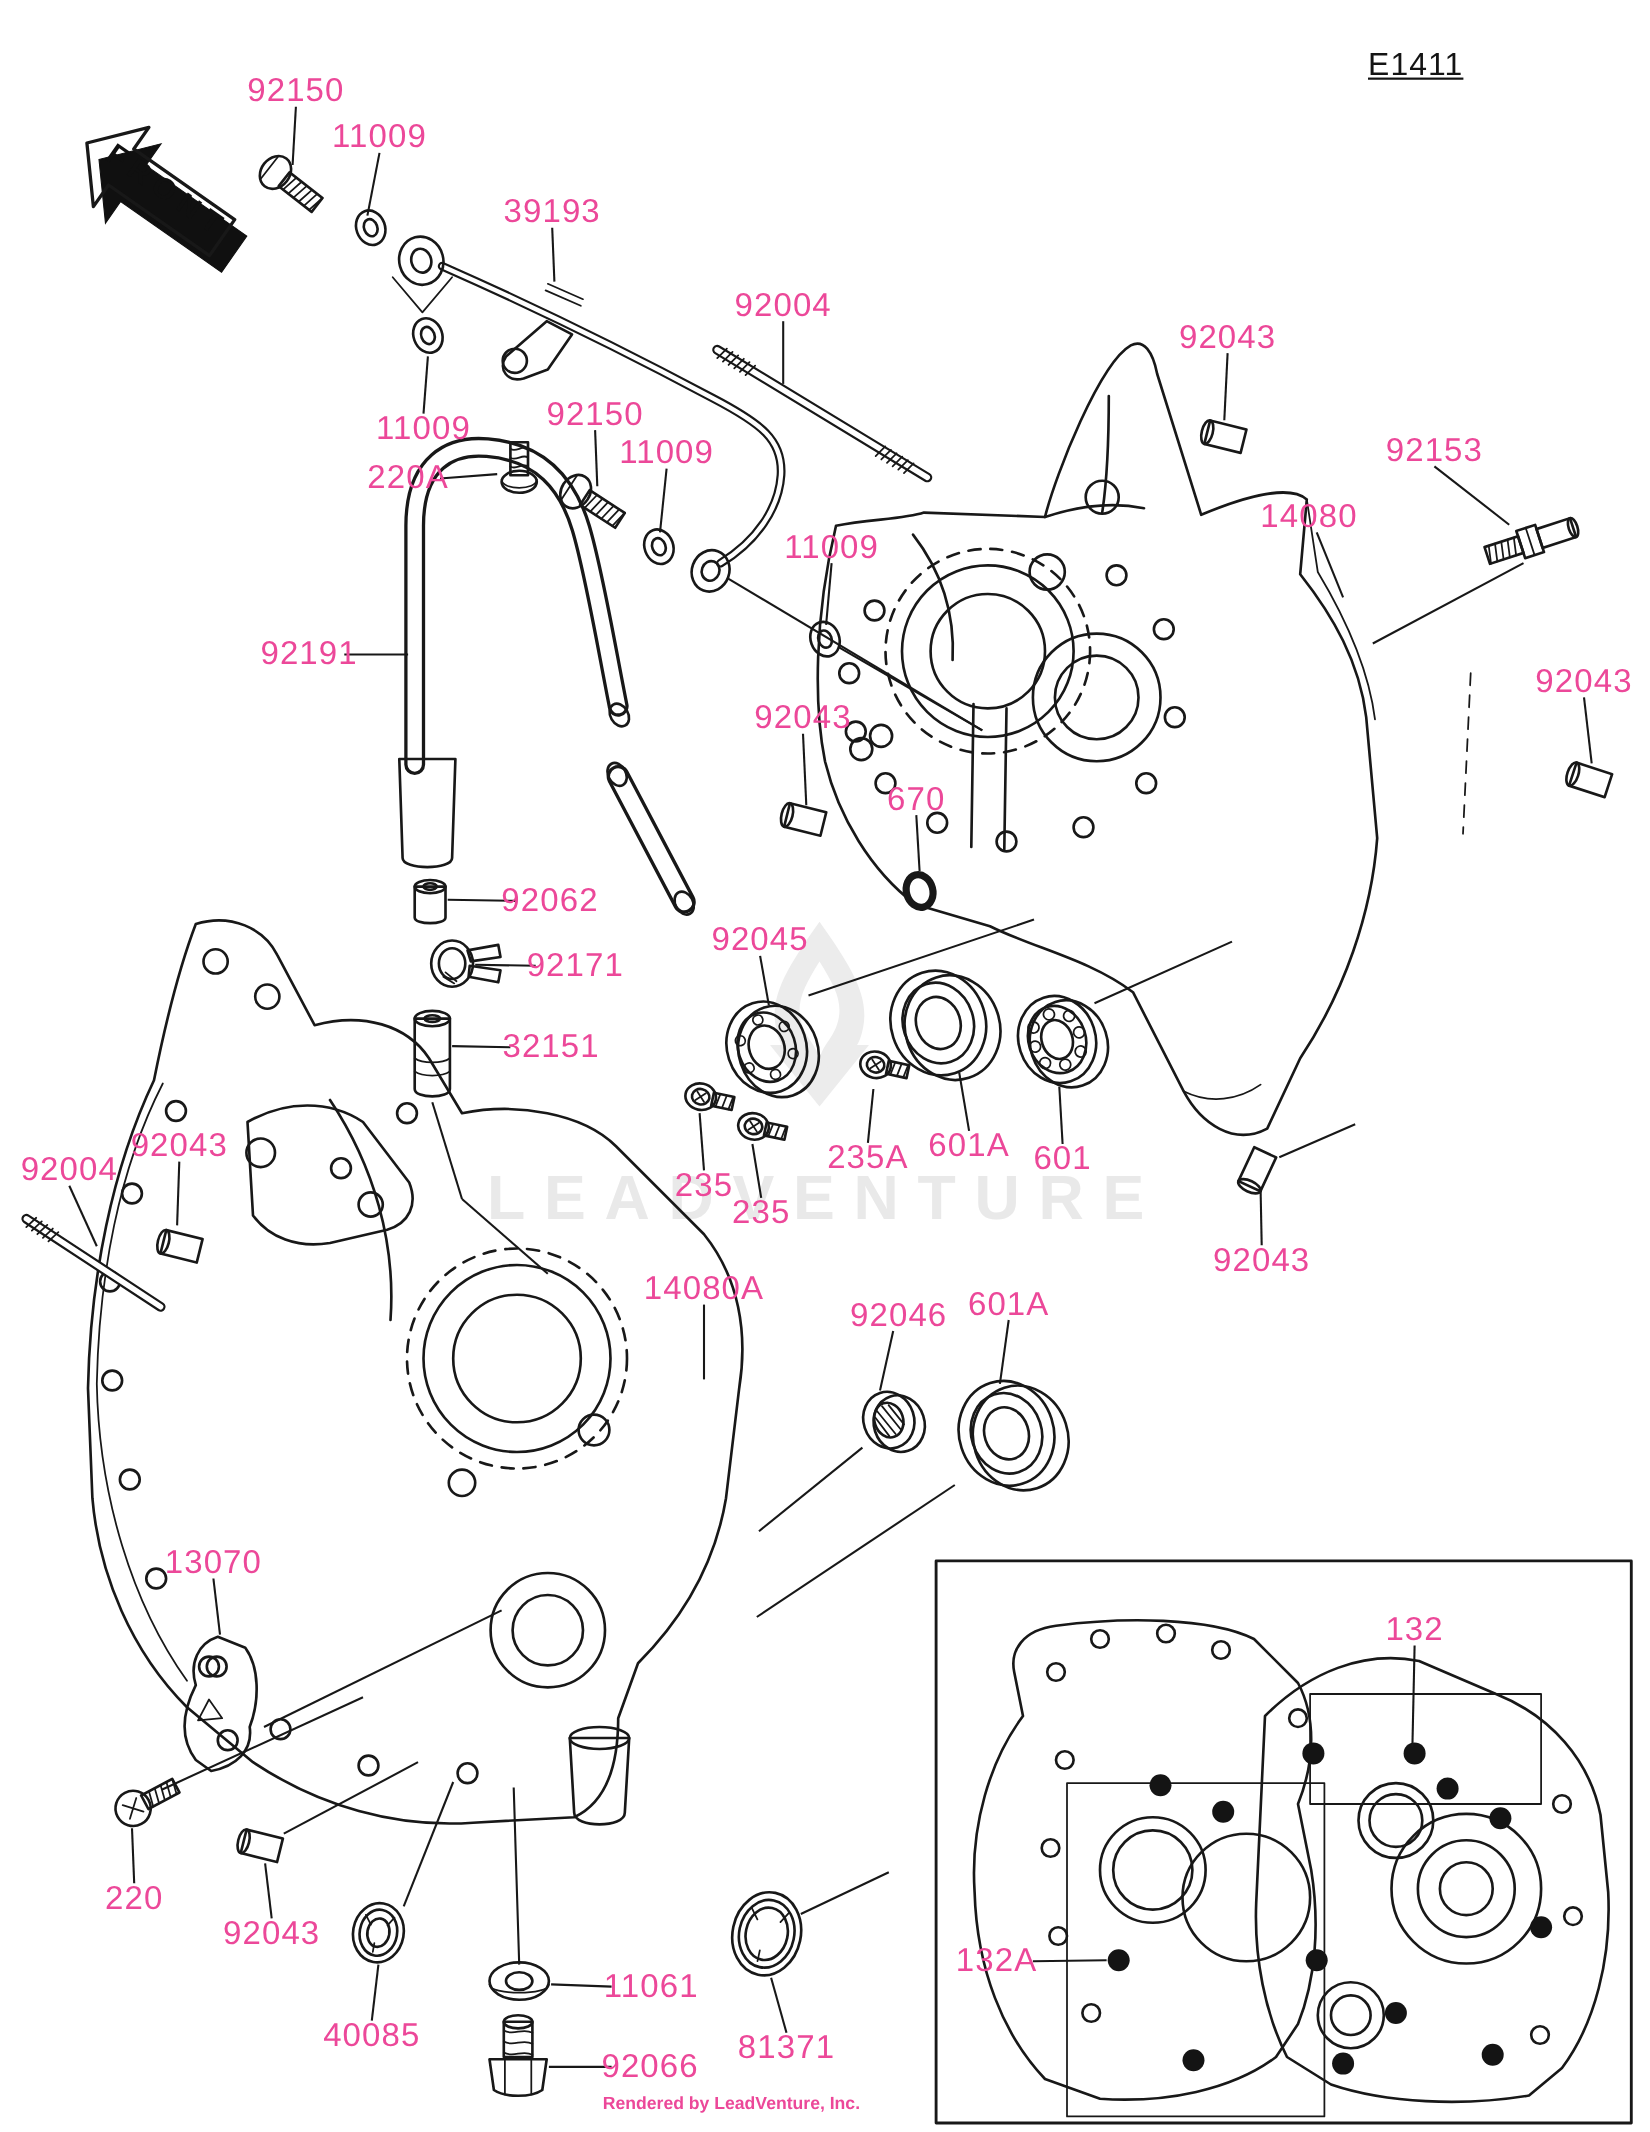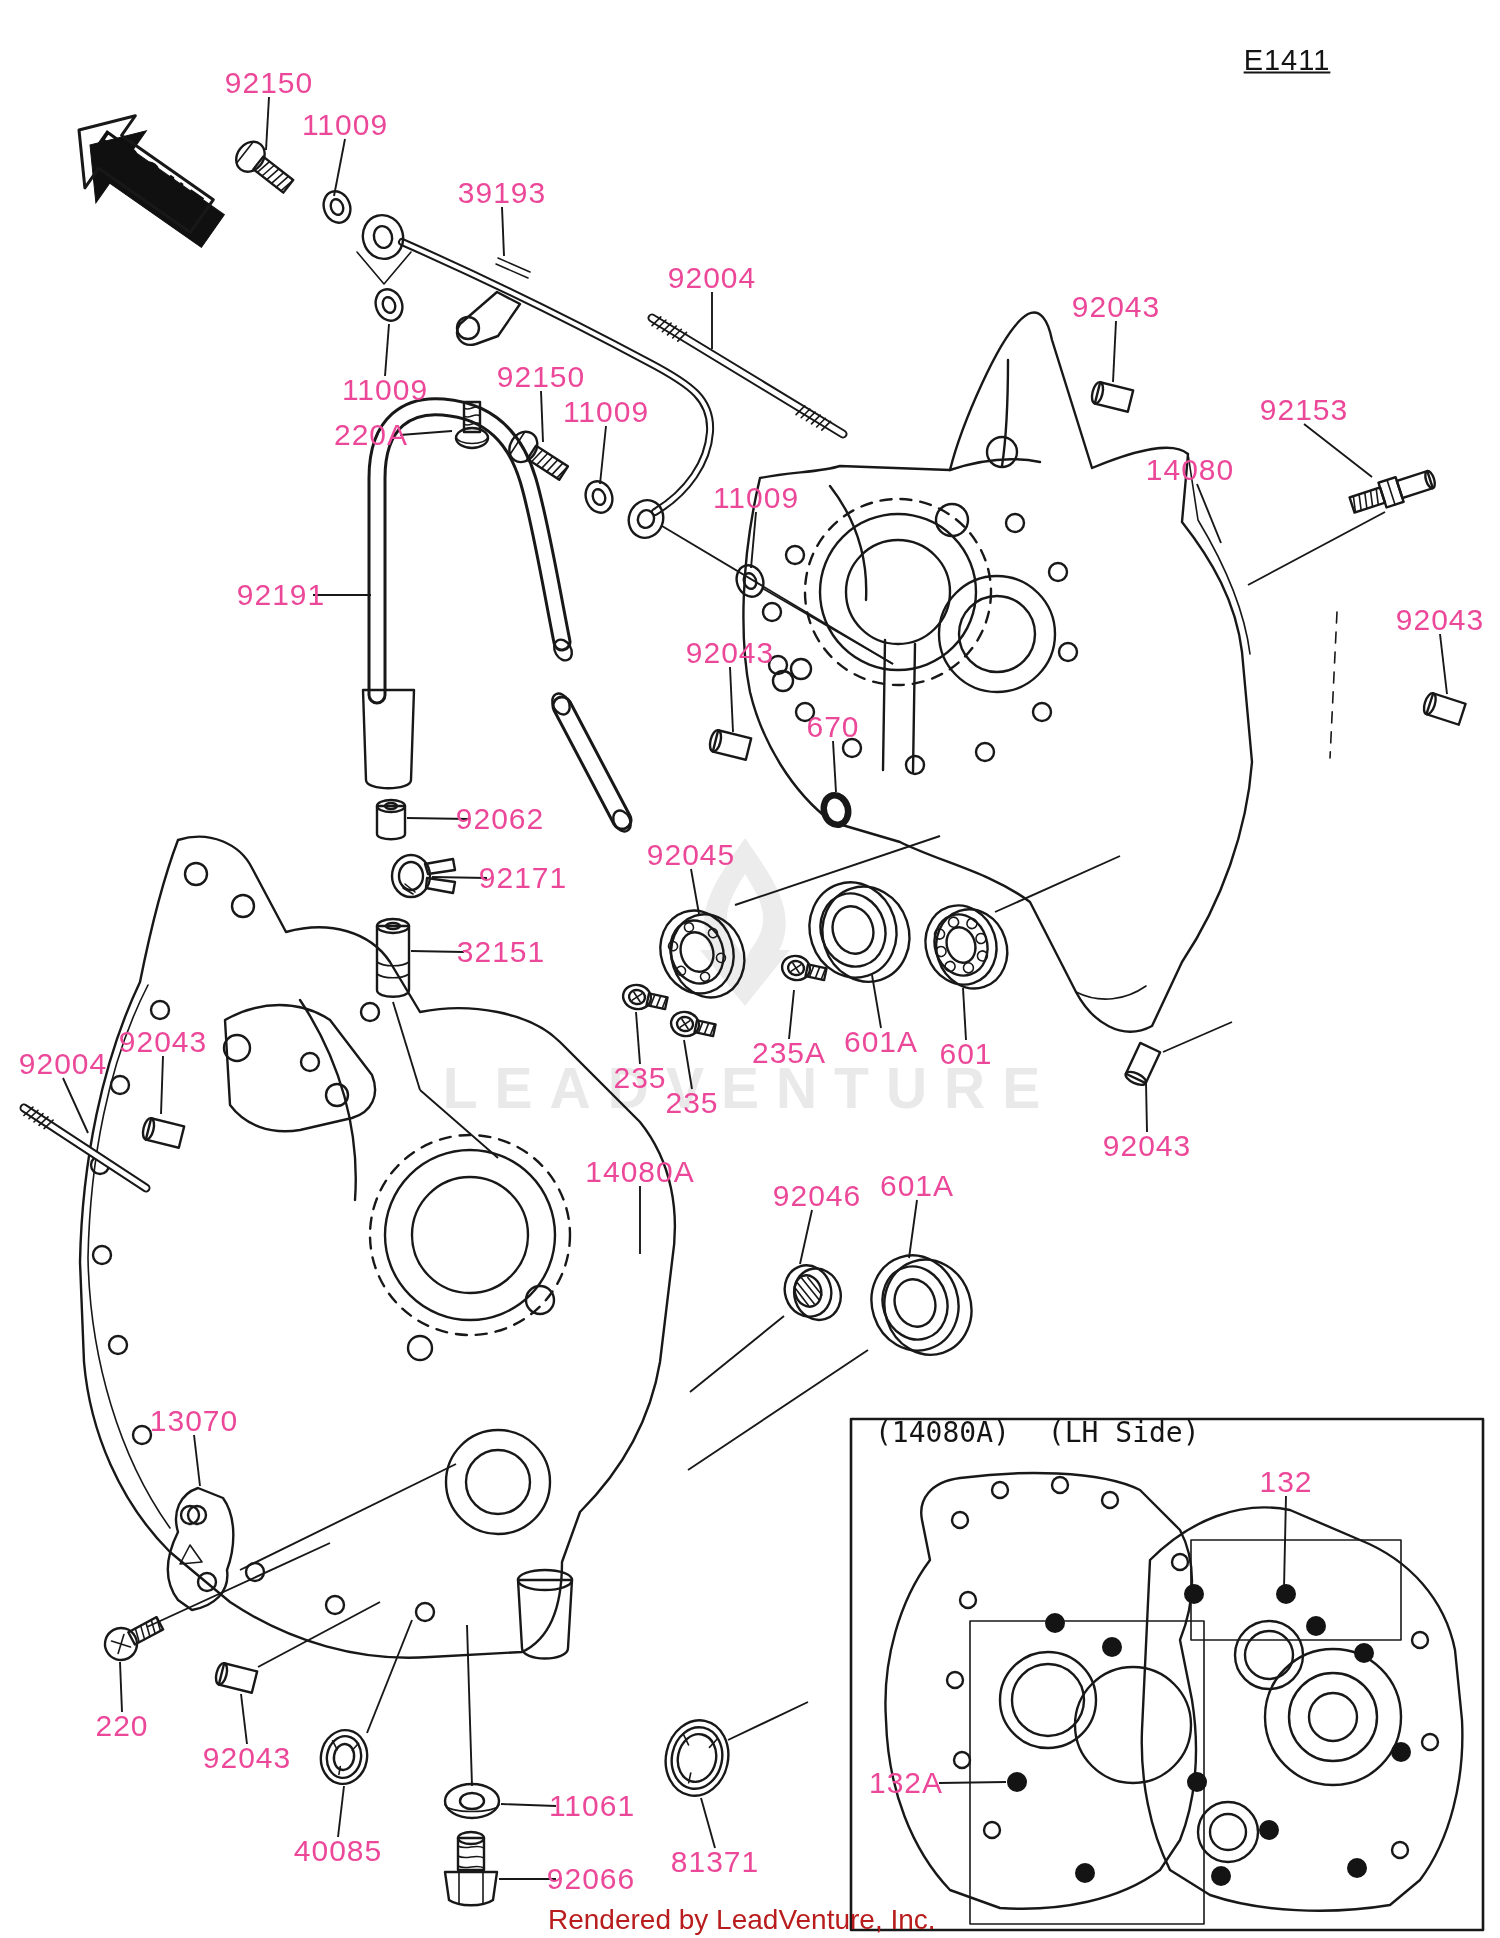--- a/index.html
+++ b/index.html
@@ -8,22 +8,22 @@
   #stage svg{position:absolute;left:0;top:0;z-index:1;}
   .lbl{position:absolute;transform:translate(-50%,-50%);font-size:30px;color:#ec4899;
        letter-spacing:1px;white-space:nowrap;z-index:3;}
   .code{position:absolute;transform:translate(-50%,-50%);font-size:29px;color:#141414;
         letter-spacing:1px;z-index:3;text-decoration:underline;}
   .front-txt{position:absolute;transform:translate(-50%,-50%) rotate(35deg);font-size:27px;
         font-weight:bold;color:#101010;letter-spacing:7px;z-index:3;}
   .inset-title{position:absolute;left:875px;top:1432px;transform:translateY(-50%);
         font-family:"DejaVu Sans Mono", monospace;font-size:28px;color:#141414;z-index:3;}
   .inset-title span{margin-right:38px;}
-  .footer{position:absolute;left:548px;top:1904px;font-size:28px;color:#b91c1c;z-index:3;
-        font-family:"Liberation Sans", sans-serif;}
+  .footer{position:absolute;left:548px;top:1904px;font-size:16px;color:#ec4899;z-index:3;
+        font-family:"Liberation Sans", sans-serif;font-weight:bold;}
   
   .ln path,.ln line,.ln circle,.ln ellipse,.ln rect,.ln polyline,.ln polygon{
       stroke:#181818;fill:none;stroke-width:2.4;stroke-linecap:round;stroke-linejoin:round;}
   .fw{fill:#ffffff;}
   .thin{stroke-width:1.6 !important;}
   .ld line, .ld polyline{stroke:#181818;stroke-width:1.9;fill:none;}
   .dsh{stroke-dasharray:11 9;}
   .dot{fill:#141414 !important;stroke:none !important;}
   .wm-text{fill:#e9e9e9;font-family:"Liberation Sans",sans-serif;font-weight:bold;
       font-size:57px;letter-spacing:17px;}
@@ -534,19 +534,16 @@
 <div class="lbl" style="left:194px;top:1421px">13070</div>
 <div class="lbl" style="left:1286px;top:1482px">132</div>
 <div class="lbl" style="left:122px;top:1726px">220</div>
 <div class="lbl" style="left:247px;top:1758px">92043</div>
 <div class="lbl" style="left:906px;top:1783px">132A</div>
 <div class="lbl" style="left:592px;top:1806px">11061</div>
 <div class="lbl" style="left:338px;top:1851px">40085</div>
 <div class="lbl" style="left:715px;top:1862px">81371</div>
 <div class="lbl" style="left:591px;top:1879px">92066</div>
 
-<div class="inset-title">
-  <span>(14080A)</span><span>(LH Side)</span>
+
+<div class="footer">Rendered by LeadVenture, Inc.</div>
+
 </div>
 
-<div class="footer">Rendered by LeadVenture, Inc.</div>
-
-</div>
-
 </body></html>

